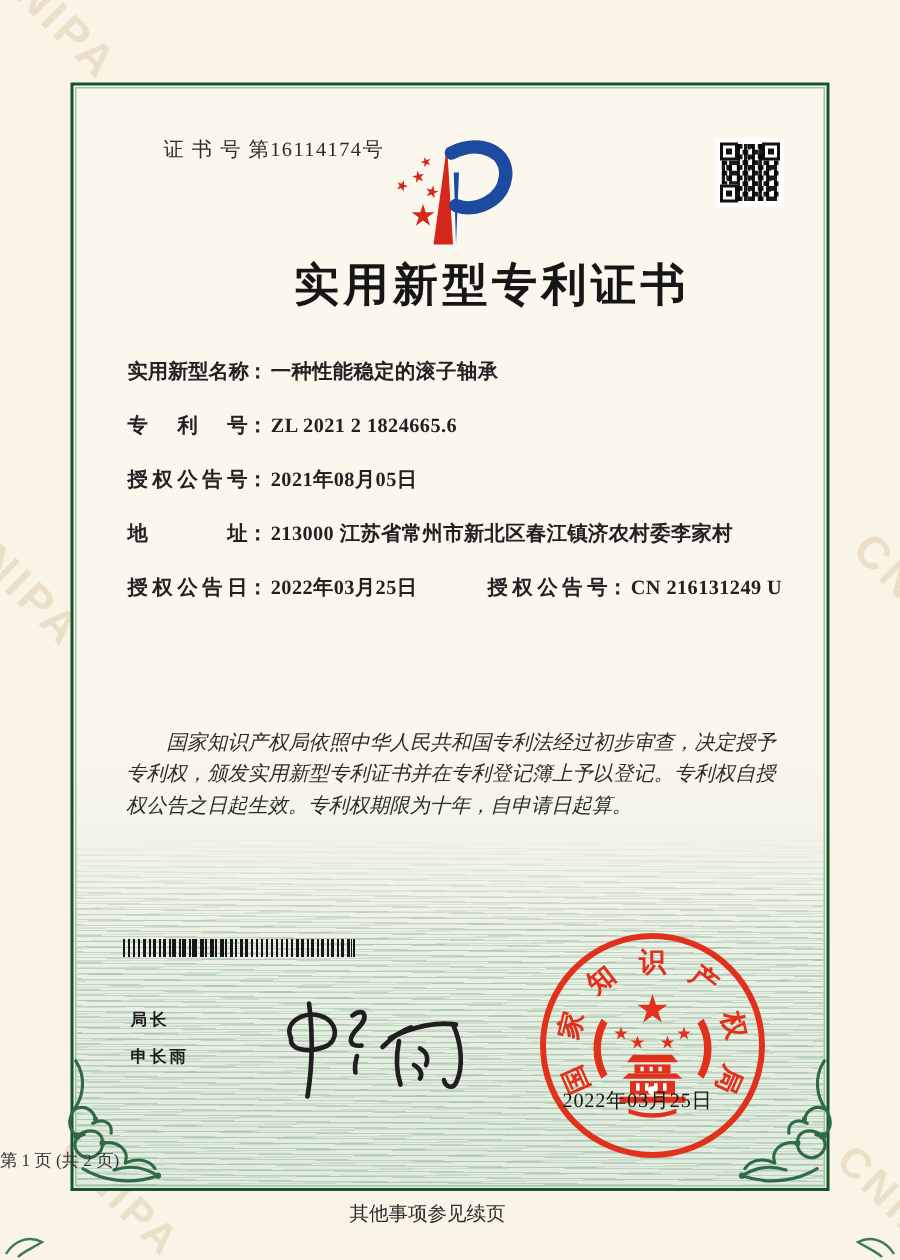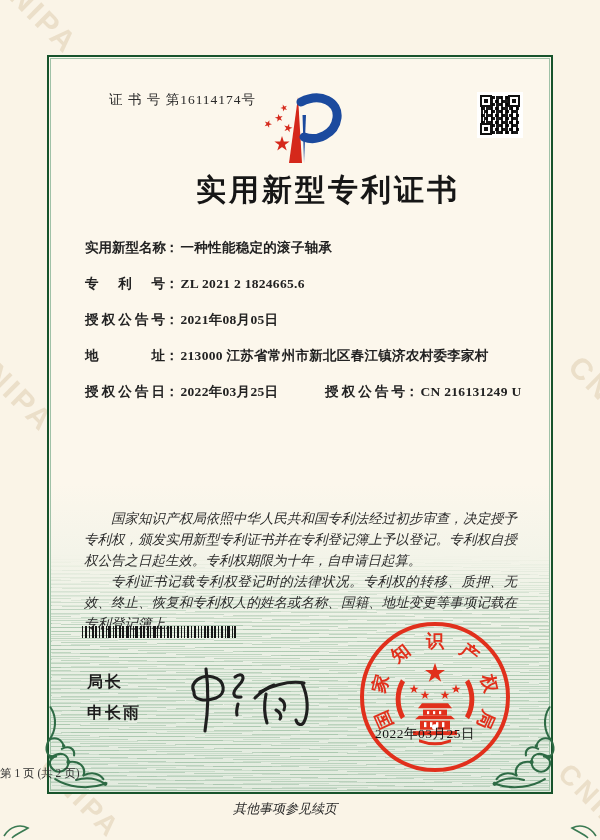--- a/index.html
+++ b/index.html
@@ -51,40 +51,40 @@
   
   .fields{position:absolute;left:85px;top:240px;width:440px;z-index:4;font-size:13.5px;color:#222;font-weight:700;}
   .frow{height:36px;line-height:15px;position:relative;white-space:nowrap;}
   .flabel{display:inline-block;width:80px;text-align:justify;text-align-last:justify;}
   .fcolon{display:inline-block;margin-right:2px;}
   .fval{letter-spacing:0.3px;}
   .pair2{position:absolute;left:224px;top:0;margin-left:16px;}
 
   
   .body-text{position:absolute;left:84px;top:484px;width:433px;font-size:13.5px;line-height:21px;
-             color:#2b2b2b;text-align:justify;font-style:italic;z-index:4;margin-top:24px;}
+             color:#2b2b2b;text-align:justify;font-style:italic;z-index:4;}
   .body-text p{margin:0;text-indent:2em;}
 
   
   .barcode{position:absolute;left:82px;top:626px;width:156px;height:12px;z-index:4;
      background:repeating-linear-gradient(90deg,#161616 0 1.4px,rgba(0,0,0,0) 1.4px 3.4px),
                 repeating-linear-gradient(90deg,#161616 0 1px,rgba(0,0,0,0) 1px 6.6px);}
-  .issuer{position:absolute;left:87px;top:672px;z-index:4;font-size:16px;font-weight:700;color:#1d1d1d;}
+  .issuer{position:absolute;left:87px;top:672px;z-index:4;font-size:11px;font-weight:700;color:#1d1d1d;}
   .issuer div{margin-bottom:10px;letter-spacing:2px;}
   .signature{position:absolute;left:172px;top:652px;width:150px;height:95px;z-index:5;}
 
   .seal{position:absolute;left:360px;top:622px;width:150px;height:150px;z-index:4;}
   .seal-ring{position:absolute;inset:0;border-radius:50%;border:4.5px solid #e1301c;box-sizing:border-box;}
   .seal-ring span{position:absolute;left:50%;top:50%;width:22px;height:22px;margin:0;
      font-size:18px;font-weight:700;color:#e1301c;text-align:center;line-height:22px;}
   .seal-emblem{position:absolute;left:50%;top:50%;transform:translate(-50%,-46%);}
   .seal-date{position:absolute;left:375px;top:725px;font-size:13.5px;color:#161616;letter-spacing:0.5px;z-index:6;}
 
   .page-footer{position:absolute;left:0;width:570px;top:766px;text-align:left;font-size:11.5px;color:#333;z-index:4;}
-  .note{position:absolute;left:0;width:570px;top:800px;text-align:center;font-size:13px;font-style:italic;color:#2b2b2b;z-index:4;}
+  .note{position:absolute;left:0;width:570px;top:800px;text-align:center;font-size:13px;color:#2b2b2b;z-index:4;}
 </style>
 </head>
 <body>
 
 <div class="page">
 
   <div class="wm wm1">CNIPA</div>
   <div class="wm wm2">CNIPA</div>
   <div class="wm wm3">CNIPA</div>
   <div class="wm wm4">CNIPA</div>
@@ -189,21 +189,20 @@
     <div class="frow">
       <span class="flabel">授权公告日</span><span class="fcolon">：</span><span class="fval">2022年03月25日</span>
       <span class="pair2">
         <span class="flabel">授权公告号</span><span class="fcolon">：</span><span class="fval">CN 216131249 U</span>
       </span>
     </div>
   </div>
 
   <div class="body-text">
     <p>国家知识产权局依照中华人民共和国专利法经过初步审查，决定授予专利权，颁发实用新型专利证书并在专利登记簿上予以登记。专利权自授权公告之日起生效。专利权期限为十年，自申请日起算。</p>
-    <p>专利证书记载专利权登记时的法律状况。专利权的转移、质押、无效、终止、恢复和专利权人的姓名或名称、国籍、地址变更等事项记载在专利登记簿上。</p>
   </div>
 
   <div class="barcode"></div>
 
   <div class="issuer">
     <div>局长</div>
     <div>申长雨</div>
   </div>
 
   <svg class="signature" viewBox="0 0 150 95">

